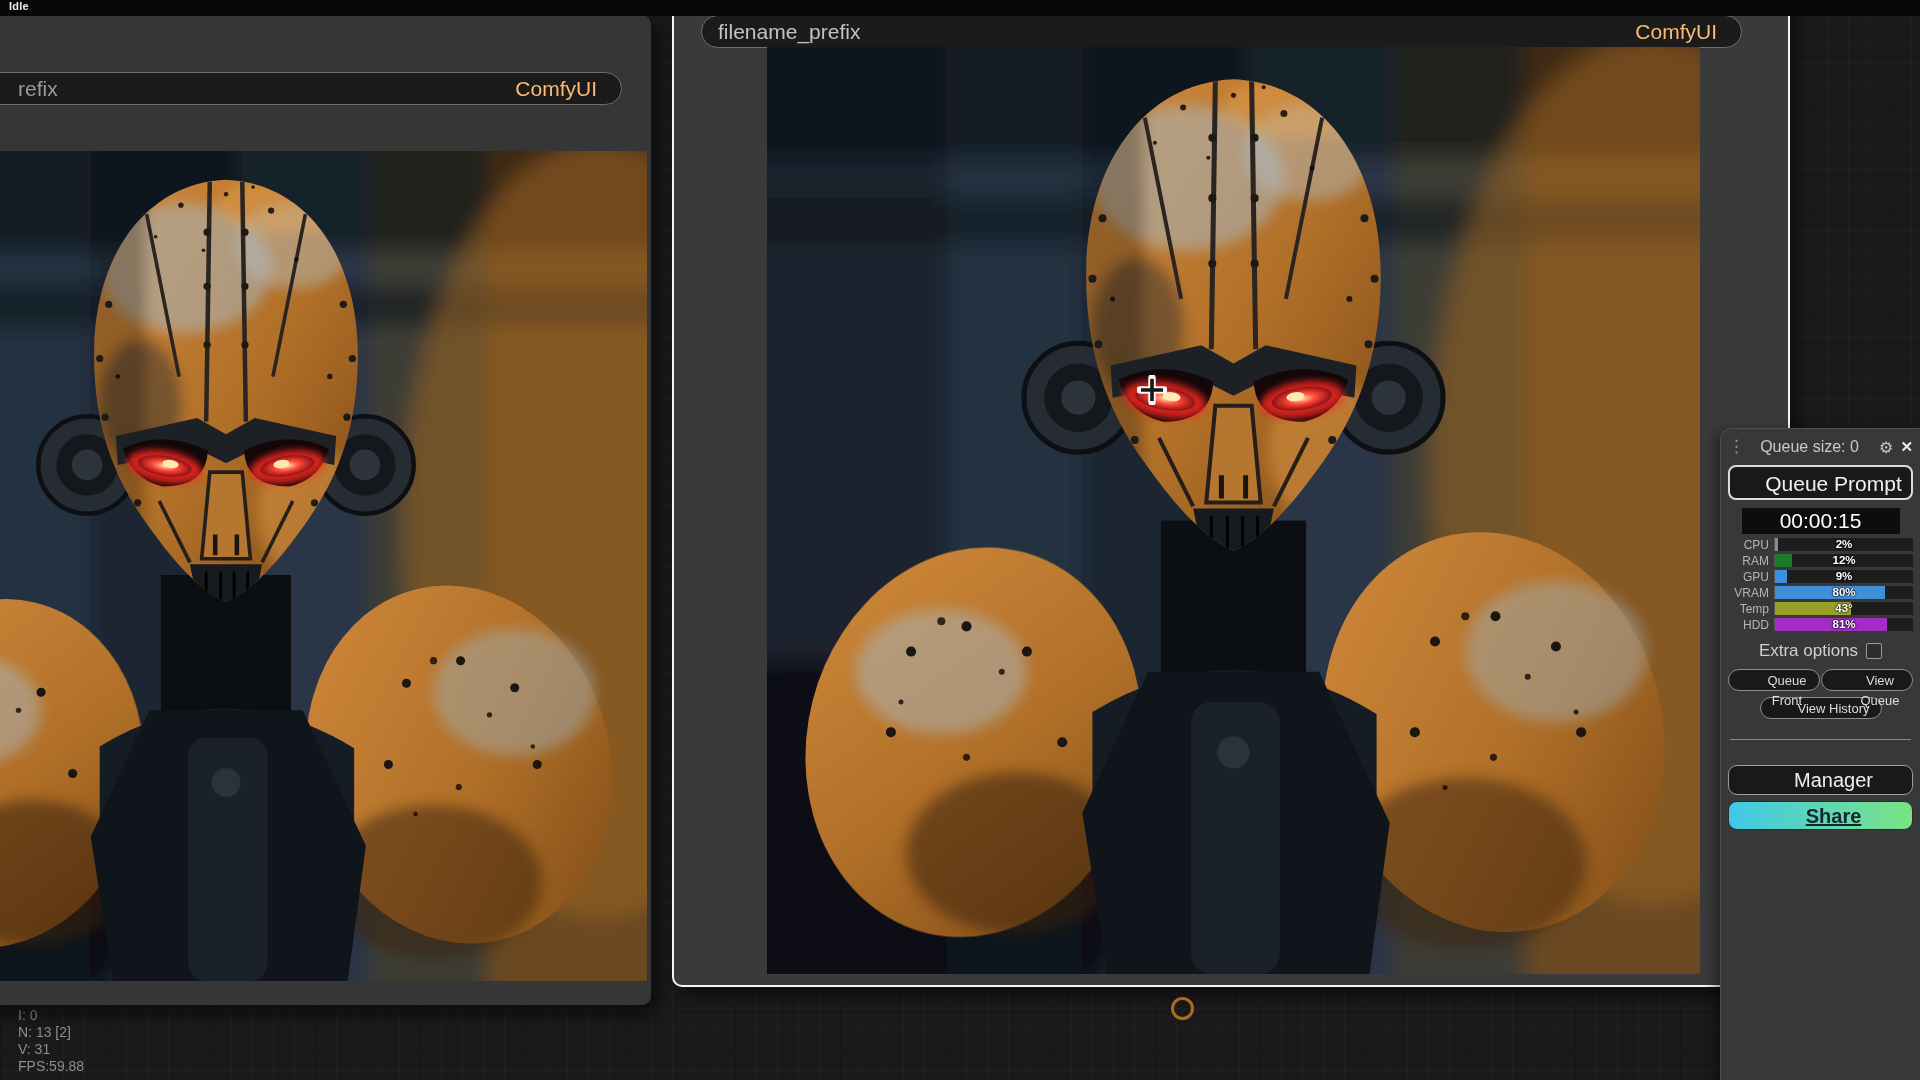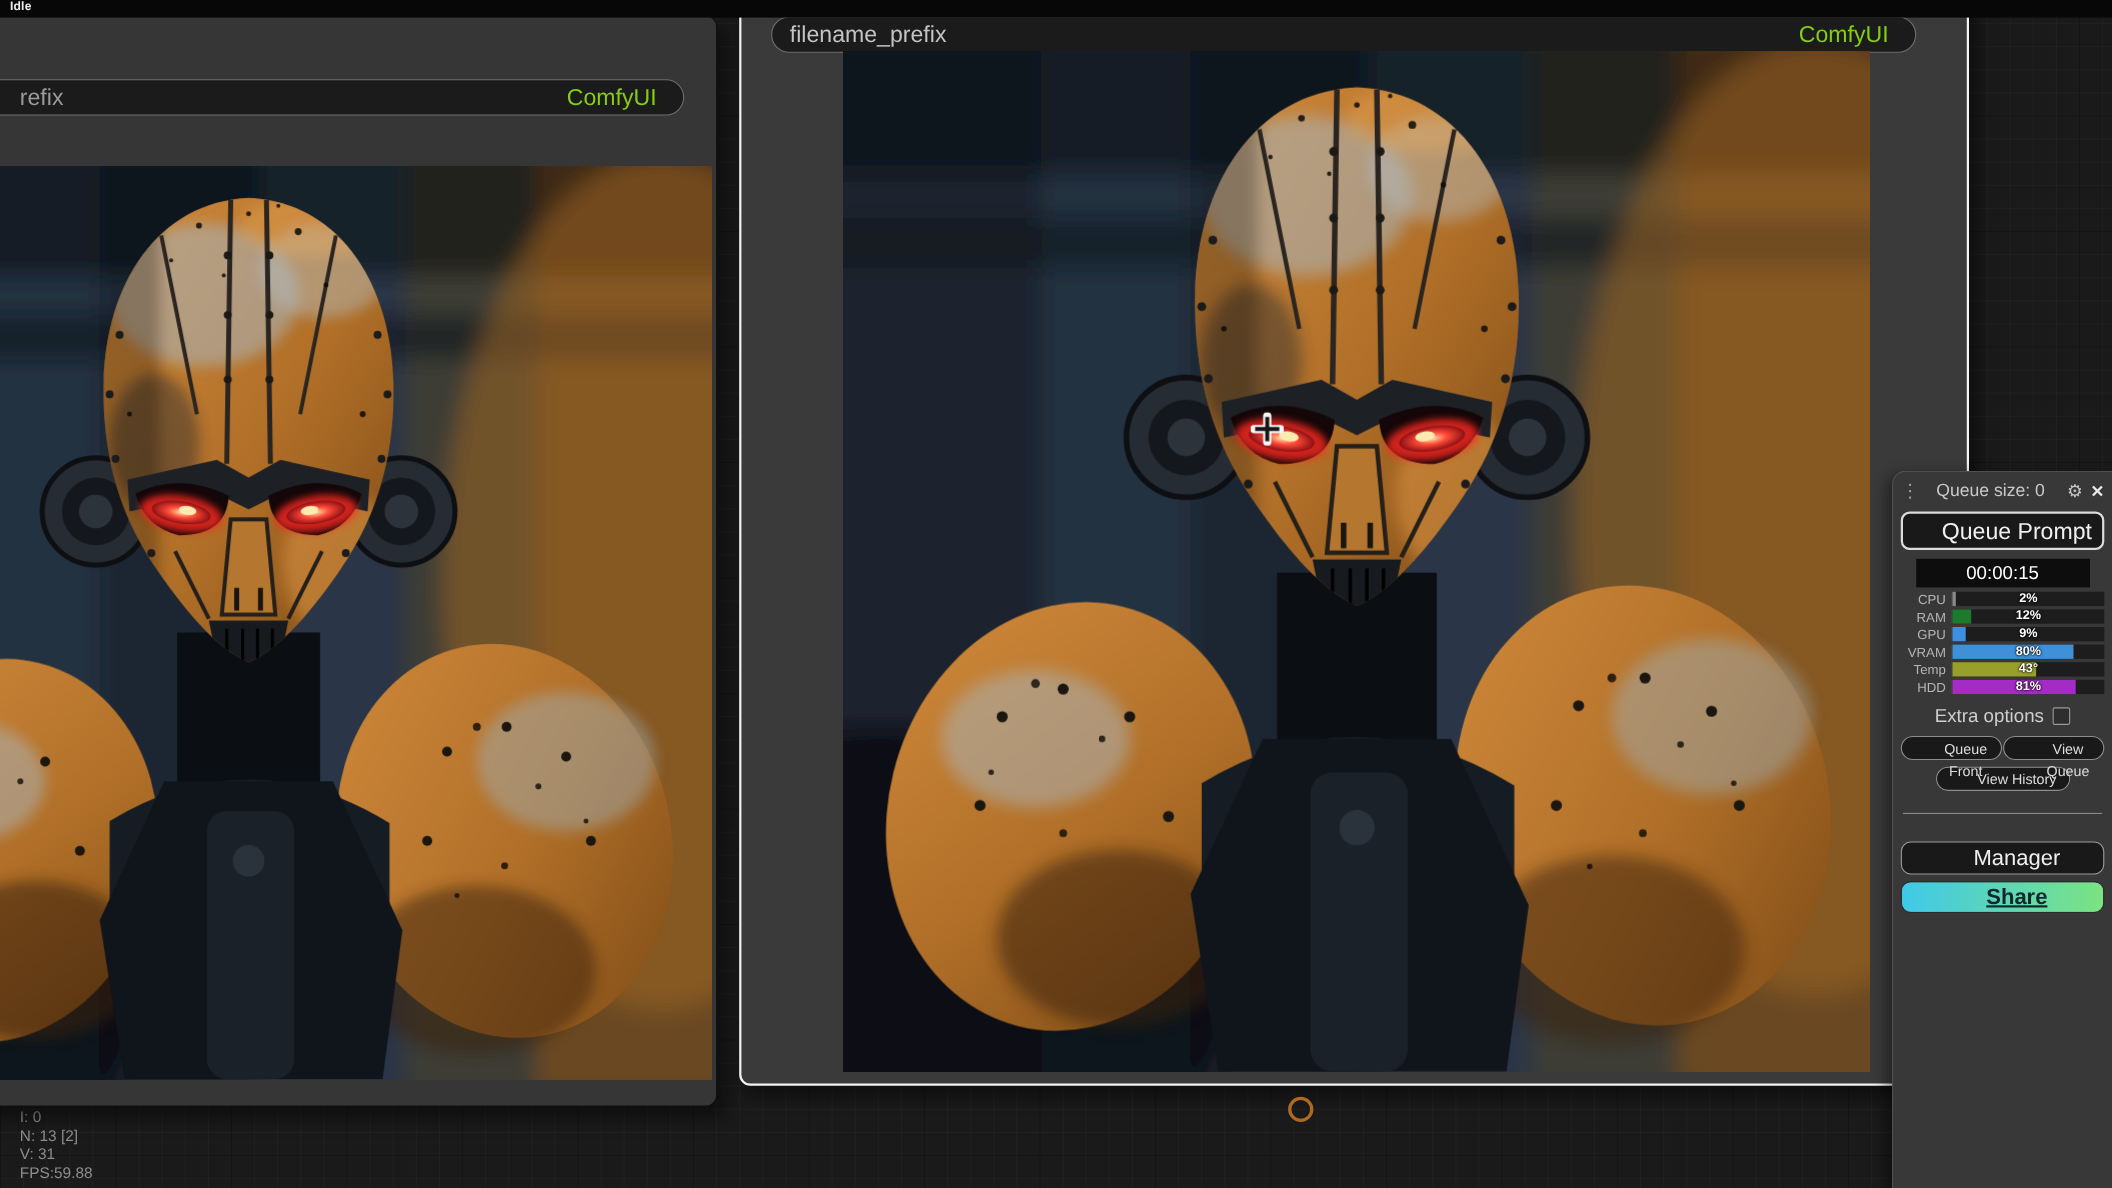--- a/index.html
+++ b/index.html
@@ -36,21 +36,21 @@
   .widget-pill{
     position:absolute;height:33px;background:#1b1b1b;border:1px solid #6e6e6e;
     border-radius:17px;display:flex;align-items:center;justify-content:space-between;
     box-sizing:border-box;padding:0 24px 0 16px;
   }
   .node-left .widget-pill{left:-40px;top:57px;width:981px;}
   .node-center .widget-pill{left:27px;top:43px;width:1041px;text-align:center;}
   .w-label{color:#9a9a9a;font-size:21px;}
   .node-left .w-label{margin-left:360px;}
   .node-center .w-label{color:#c3c3c3;}
-  .w-value{color:#84cc16;font-size:21px;}
+  .w-value{color:#fdba74;font-size:21px;}
   .img-wrap{position:absolute;overflow:hidden;background:#10151c;}
   .node-left  .img-wrap{left:124px;top:136px;width:842px;height:830px;}
   .node-center .img-wrap{left:93px;top:75px;width:933px;height:927px;}
   .img-wrap svg{position:absolute;left:0;top:0;width:100%;height:100%;}
   
   .stats{position:absolute;left:18px;top:1007px;z-index:0;color:#8d8d8d;font-size:14px;line-height:17px;}
   .slot-ring{
     position:absolute;left:1171px;top:997px;width:17px;height:17px;border-radius:50%;
     border:3px solid #b06a20;z-index:2;background:transparent;
   }
@@ -68,21 +68,21 @@
   .gear{color:#c4c4c4;font-size:16px;margin-right:7px;cursor:pointer;}
   .close-x{color:#eaeaea;font-size:15px;font-weight:bold;cursor:pointer;}
   .btn{
     display:block;box-sizing:border-box;background:#191919;color:#f0f0f0;
     border:1px solid #9b9b9b;border-radius:9px;text-align:center;cursor:pointer;
     font-family:"Liberation Sans",sans-serif;
     padding-left:32px;
   }
   .queue-prompt{width:100%;height:35px;font-size:21px;border:2px solid #dcdcdc;border-radius:8px;margin-top:6px;line-height:31px;}
   .timer{margin:8px auto 2px auto;width:158px;height:26px;background:#0d0d0d;color:#fff;
-    font-size:17px;text-align:center;line-height:26px;}
+    font-size:21px;text-align:center;line-height:26px;}
   .monitors{margin-top:4px;}
   .mon-row{display:flex;align-items:center;height:13px;margin-bottom:3px;}
   .mon-label{width:46px;text-align:right;color:#b4b4b4;font-size:12px;padding-right:5px;box-sizing:border-box;}
   .mon-bar{flex:1;height:13px;background:#1d1d1d;position:relative;border-left:1px solid #555;}
   .mon-fill{position:absolute;left:0;top:0;bottom:0;}
   .mon-val{position:absolute;inset:0;text-align:center;color:#fff;font-size:11.5px;line-height:13px;font-weight:bold;text-shadow:0 0 2px #000,0 0 2px #000;}
   .extra-row{margin-top:10px;display:flex;align-items:center;justify-content:center;gap:8px;}
   .extra-label{color:#cfcfcf;font-size:17px;}
   .checkbox{width:14px;height:14px;border:1px solid #9a9a9a;background:#2e2e2e;border-radius:2px;cursor:pointer;}
   .small-row{margin-top:8px;display:flex;gap:1px;}

